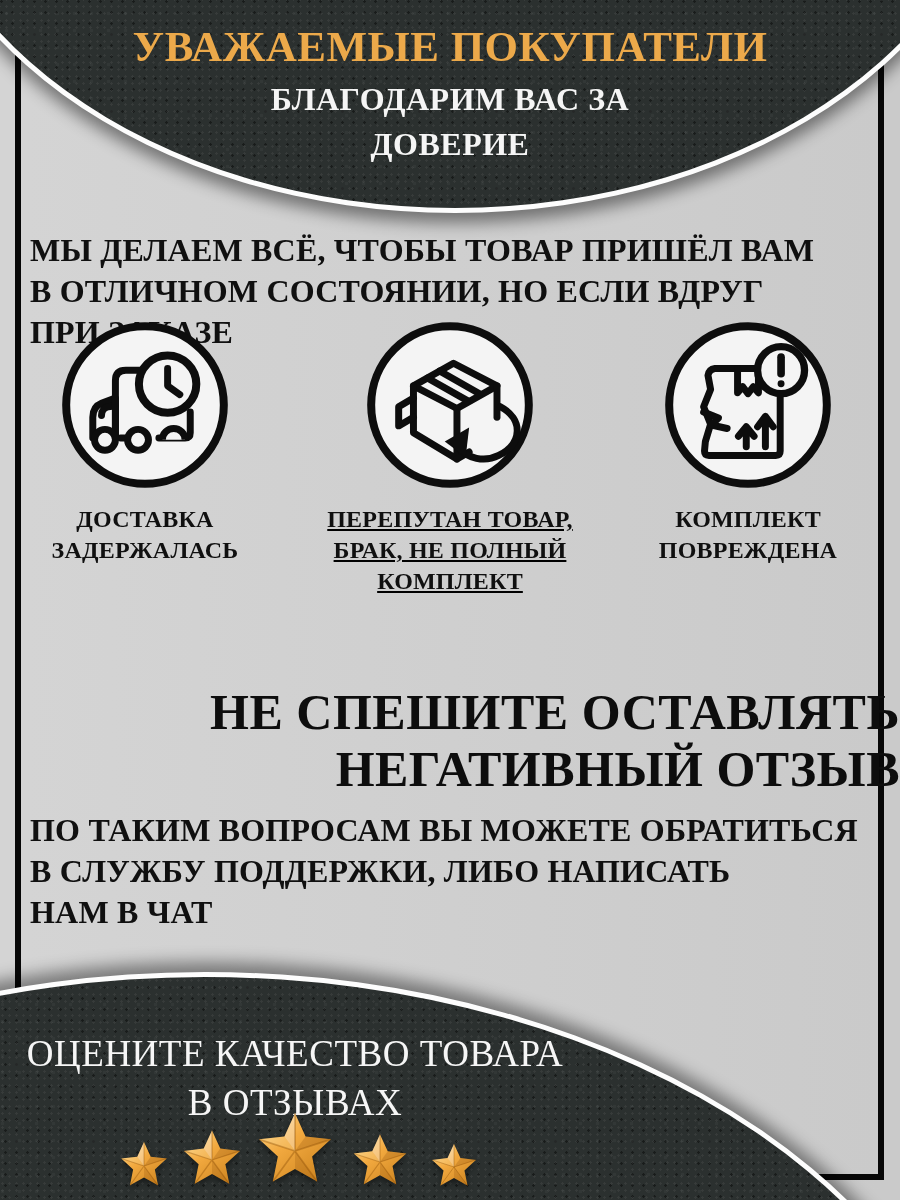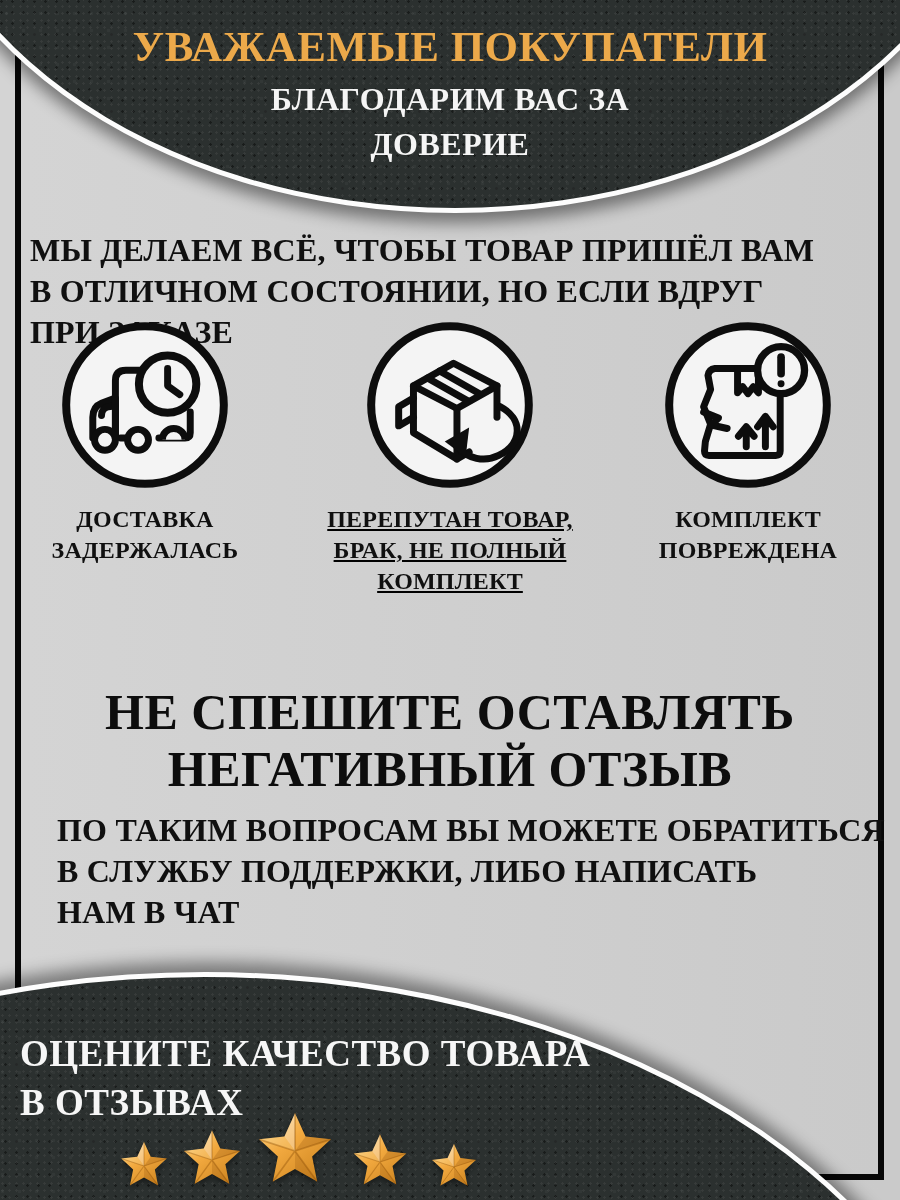--- a/index.html
+++ b/index.html
@@ -47,40 +47,40 @@
   .header-subtitle{
     margin:6px 0 0 0;font-size:32px;font-weight:bold;color:#f5f5f5;
     line-height:1.4;white-space:pre-line;letter-spacing:.5px;text-align:center;
   }
   .intro,.support{
     position:absolute;left:30px;width:840px;z-index:3;
     font-size:32px;font-weight:bold;color:#101010;line-height:1.28;
     white-space:pre-line;letter-spacing:.2px;
   }
   .intro{top:198px;}
-  .support{top:778px;margin-left:27px;}
+  .support{top:778px;}
   .headline{
-    position:absolute;left:0;top:642px;width:900px;text-align:center;z-index:3;
+    position:absolute;left:0;top:642px;width:900px;text-align:right;z-index:3;
     font-size:50px;font-weight:bold;color:#0d0d0d;line-height:1.14;
     white-space:pre-line;letter-spacing:.5px;
   }
   .issues{position:absolute;left:0;top:0;width:900px;height:620px;z-index:3;}
   .issue{position:absolute;top:318px;width:280px;text-align:center;}
   .issue.c1{left:5px;}
   .issue.c2{left:310px;text-decoration:underline;}
   .issue.c3{left:608px;}
   .issue-icon{display:block;width:174px;height:174px;margin:0 auto;}
   .issue-label{
     margin-top:12px;font-size:24px;font-weight:bold;color:#101010;
     line-height:1.3;white-space:pre-line;letter-spacing:.2px;
   }
   .footer-text{
-    position:absolute;left:0;top:1030px;width:590px;z-index:4;
-    font-size:37px;font-weight:bold;color:#f6f6f6;line-height:1.32;
-    white-space:pre-line;letter-spacing:.5px;padding-left:20px;
+    position:absolute;left:0;top:1030px;width:590px;text-align:center;z-index:4;
+    font-size:37px;font-weight:normal;color:#f6f6f6;line-height:1.32;
+    white-space:pre-line;letter-spacing:.5px;
   }
   .stars{position:absolute;left:0;top:0;width:900px;height:1200px;z-index:4;pointer-events:none;}
   .star{position:absolute;filter:drop-shadow(0 3px 3px rgba(0,0,0,.45));}
 </style>
 </head>
 <body>
 
 <svg width="0" height="0" style="position:absolute" aria-hidden="true">
   <defs>
     <linearGradient id="goldGrad" x1="0%" y1="0%" x2="85%" y2="100%">

